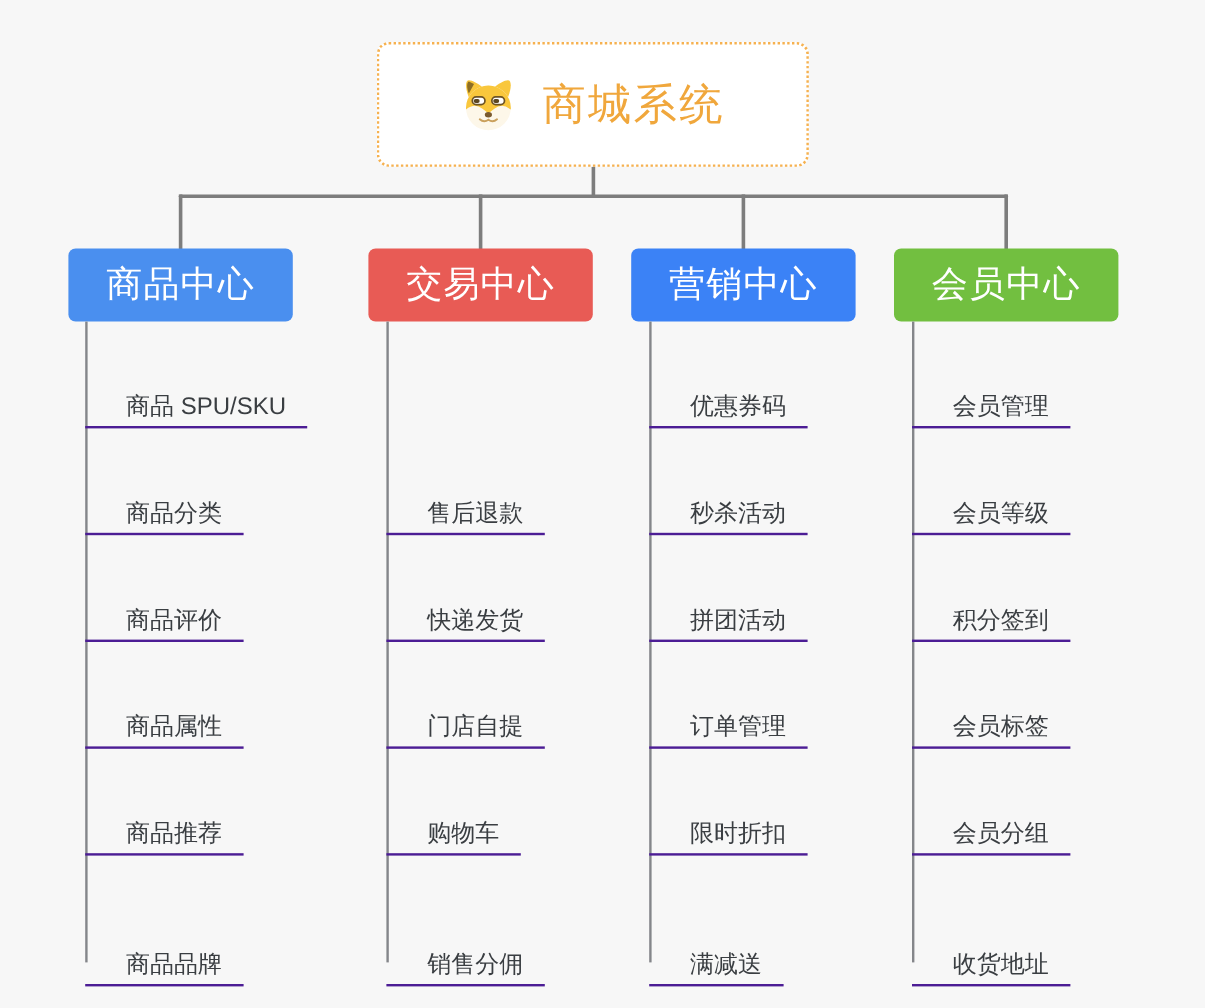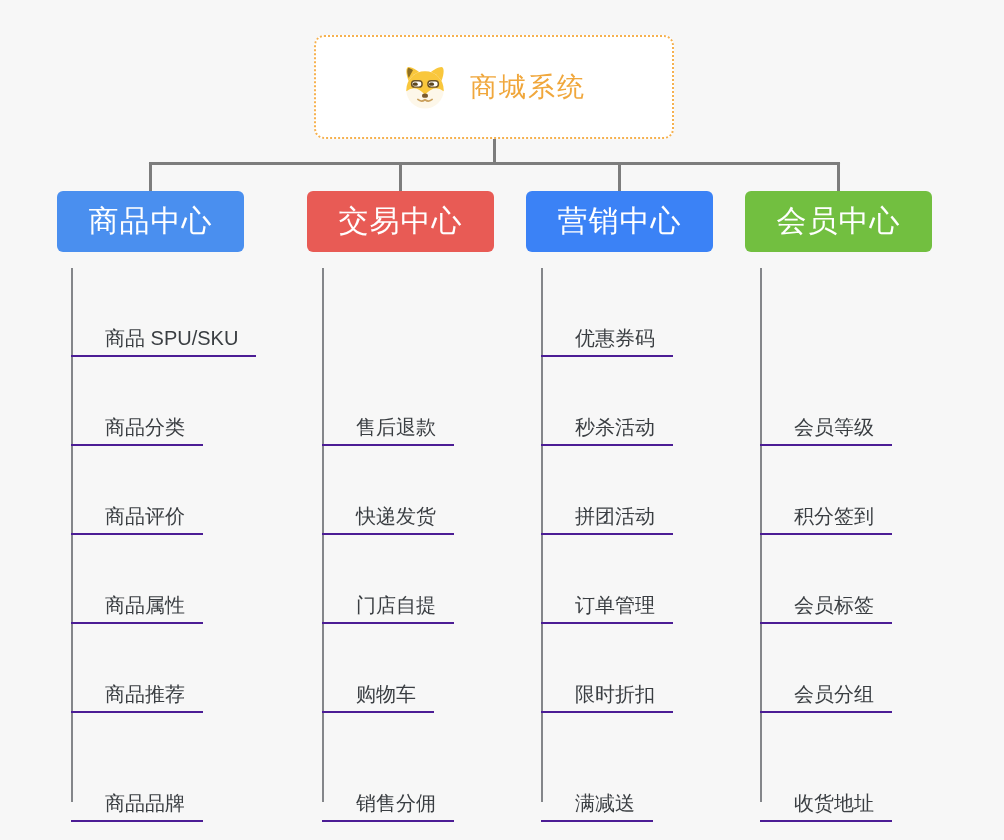--- a/index.html
+++ b/index.html
@@ -26,30 +26,30 @@
     position:absolute; left:314px; top:35px;
     width:360px; height:104px;
     background:#ffffff;
     border:2px dotted #f6b14f;
     border-radius:10px;
     box-sizing:border-box;
     display:flex; align-items:center; justify-content:center;
     gap:22px;
   }
   .root-title {
-    font-size:27px;
+    font-size:36px;
     color:#f0a73c;
     letter-spacing:2px;
     white-space:nowrap;
   }
   .dog-icon { width:46px; height:46px; display:block; }
 
   
   .branch {
-    position:absolute; top:191px;
+    position:absolute; top:207px;
     width:187px; height:61px;
     border-radius:6px;
     color:#ffffff;
     font-size:30px;
     letter-spacing:1px;
     display:flex; align-items:center; justify-content:center;
     white-space:nowrap;
     font-family:Liberation Serif, serif;
   }
   .branch-0 { left:57px;  background:#4a8fef; }
@@ -135,19 +135,20 @@
   <div class="leaf lc-1 lr-4">购物车</div>
   <div class="leaf lc-1 lr-5">销售分佣</div>
 
   <div class="leaf lc-2 lr-0">优惠券码</div>
   <div class="leaf lc-2 lr-1">秒杀活动</div>
   <div class="leaf lc-2 lr-2">拼团活动</div>
   <div class="leaf lc-2 lr-3">订单管理</div>
   <div class="leaf lc-2 lr-4">限时折扣</div>
   <div class="leaf lc-2 lr-5">满减送</div>
 
+  <div class="leaf lc-3 lr-0">会员管理</div>
   <div class="leaf lc-3 lr-1">会员等级</div>
   <div class="leaf lc-3 lr-2">积分签到</div>
   <div class="leaf lc-3 lr-3">会员标签</div>
   <div class="leaf lc-3 lr-4">会员分组</div>
   <div class="leaf lc-3 lr-5">收货地址</div>
 
 </div>
 
 </body></html>

